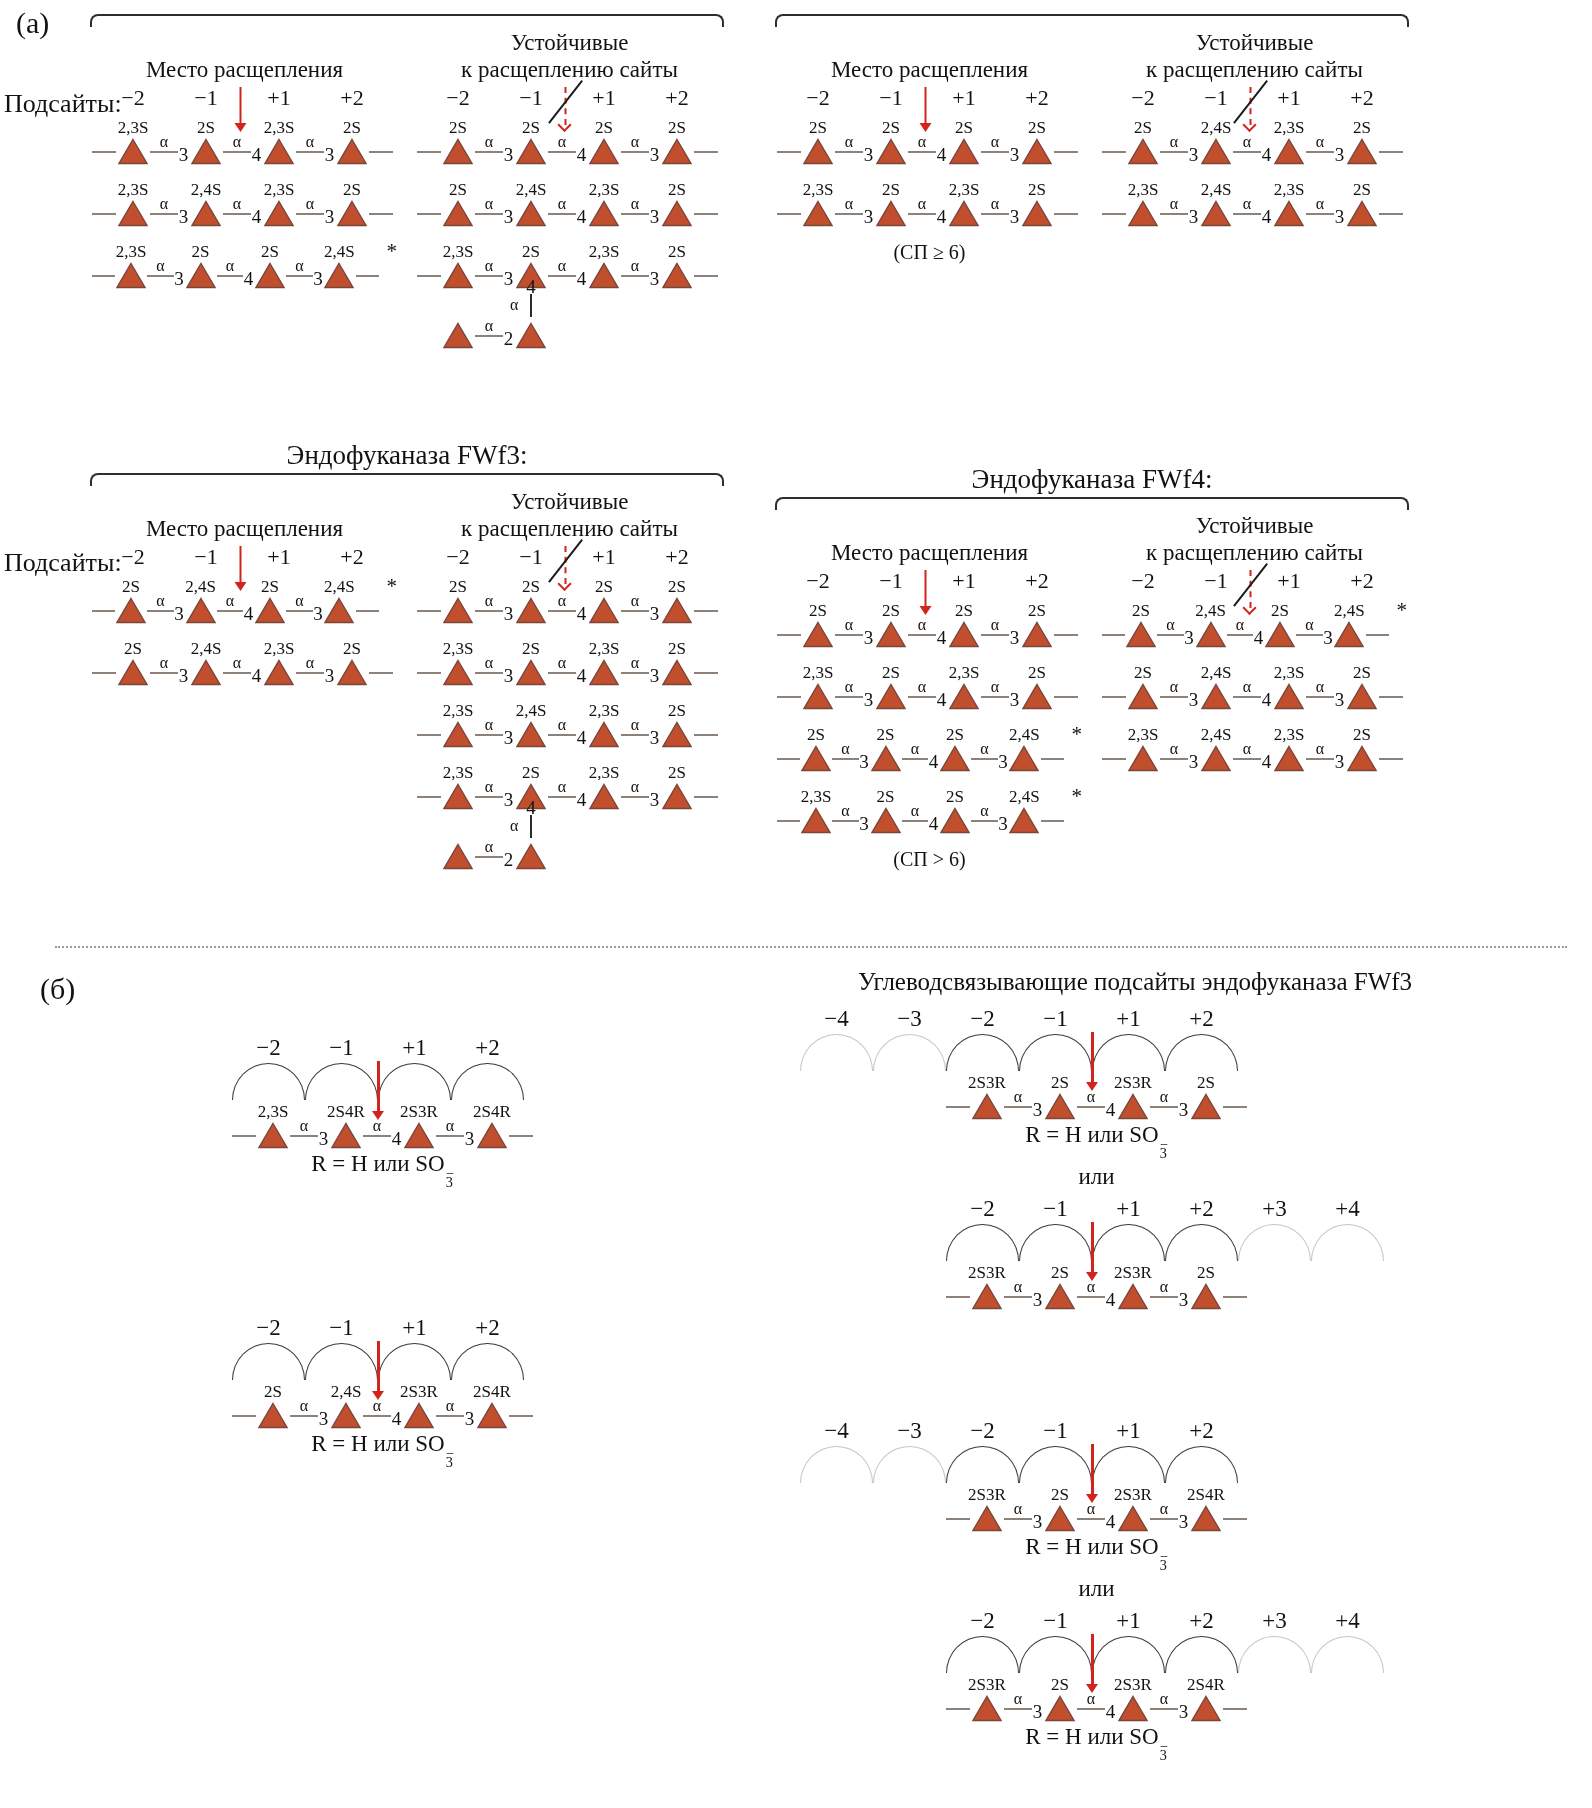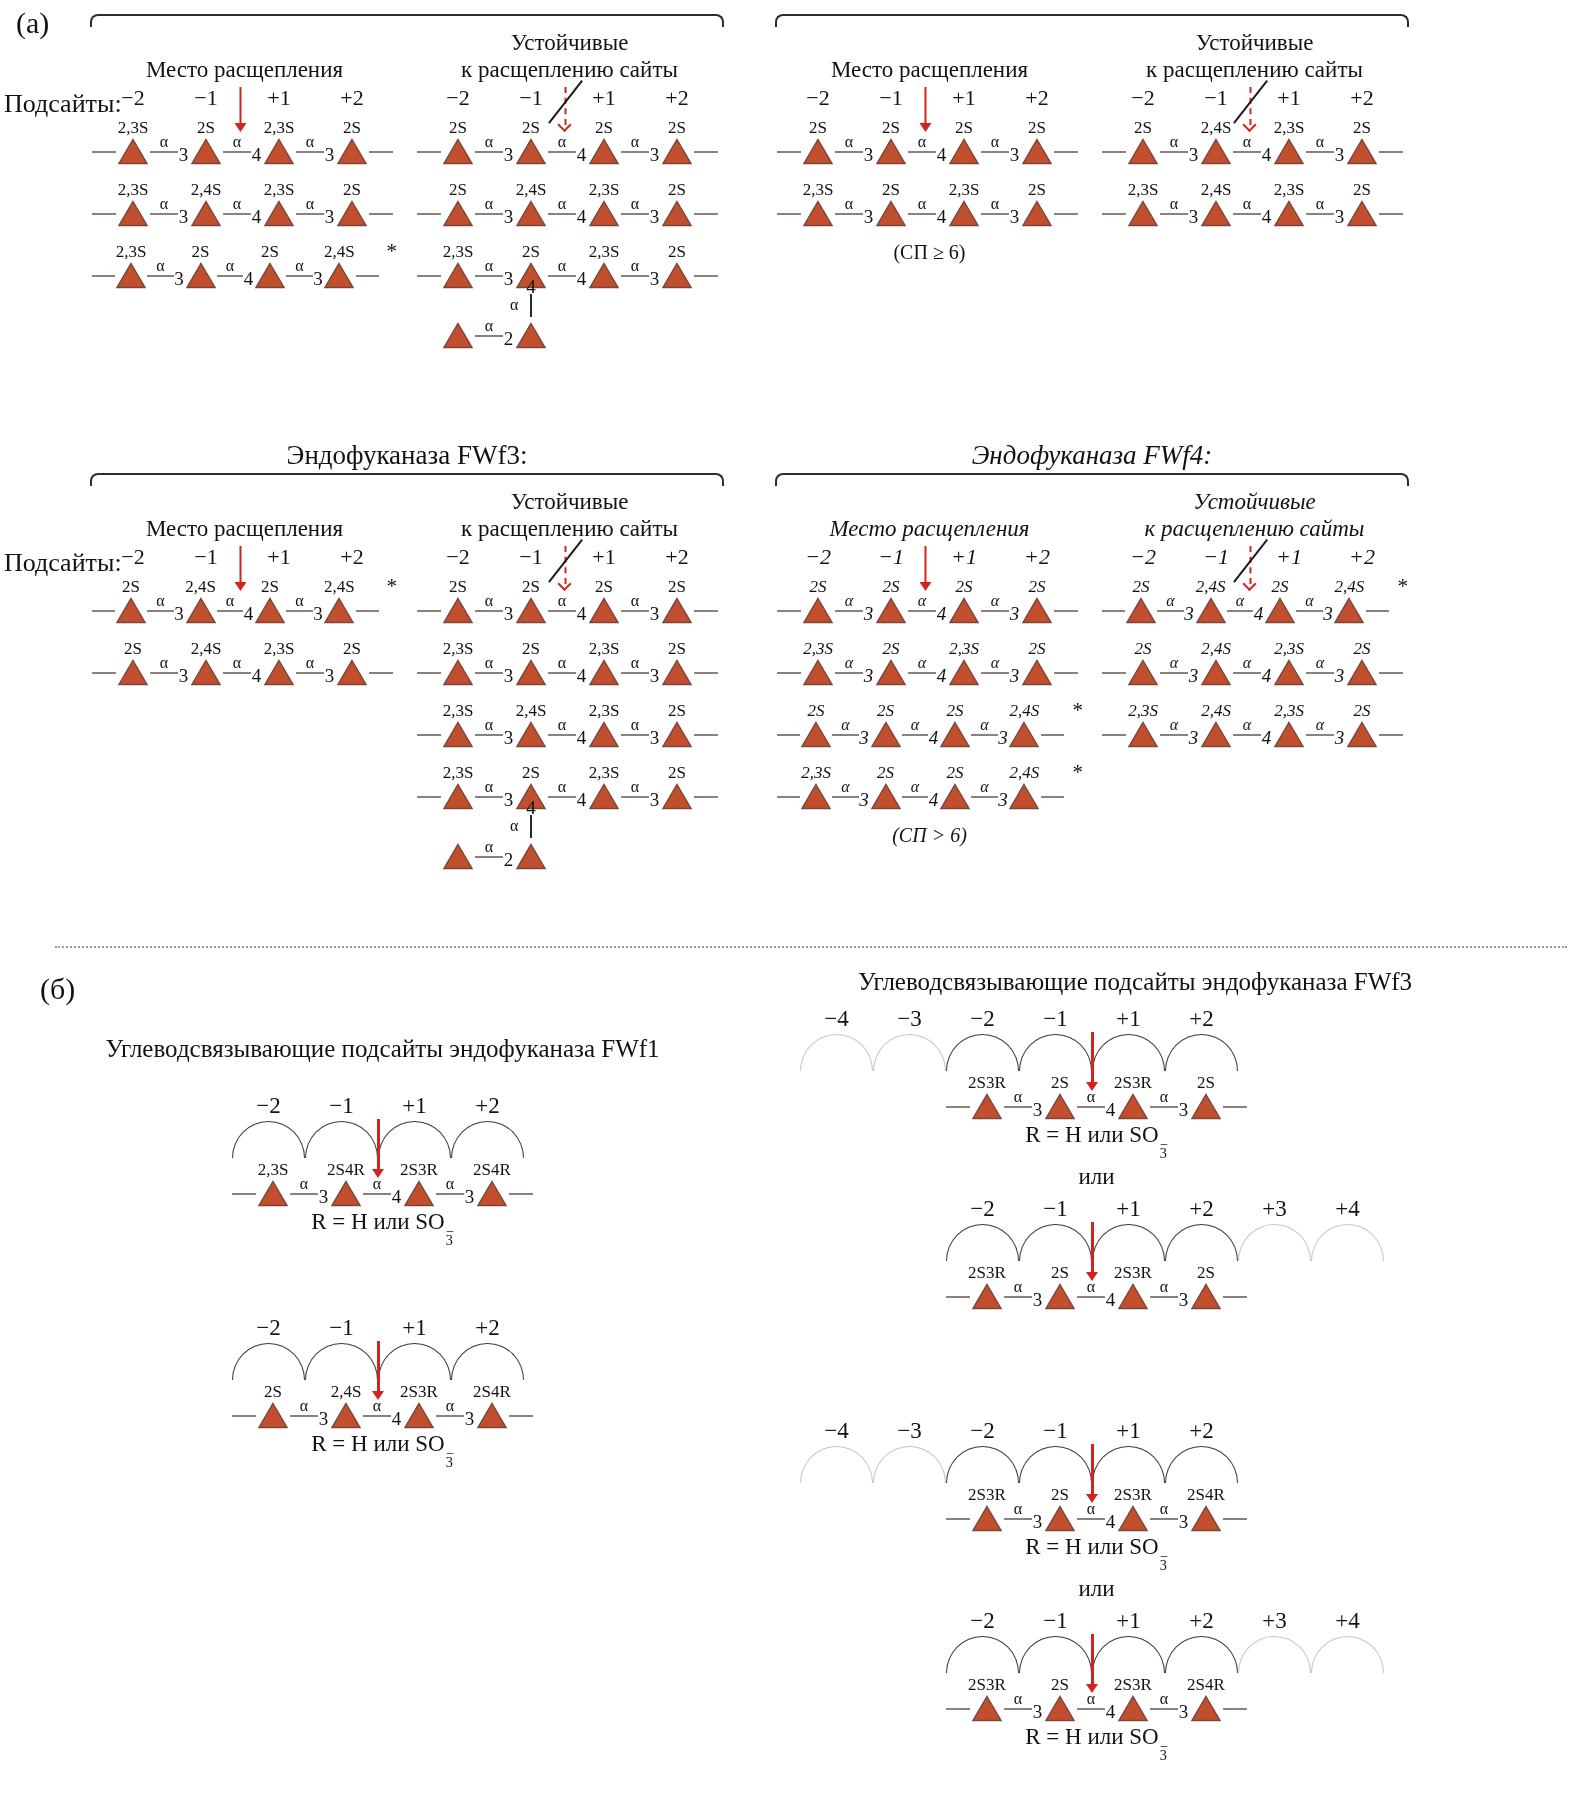--- a/index.html
+++ b/index.html
@@ -946,21 +946,21 @@
                       <polygon points="15,1.5 29,25.5 1,25.5" fill="#c14f2e" stroke="#7a453a" stroke-width="1.4"></polygon>
                     </svg>
                   </div>
                 </div>
               </div>
             </div>
           </div>
         </div>
       </div>
     </div>
-    <div class="panel" style="left: 775px; top: 440px; font-style: italic;">
+    <div class="panel" style="left: 775px; top: 464px;">
       <div class="panel-title">Эндофуканаза FWf4:</div>
       <div class="bracket"></div>
       <div class="cols">
         <div class="col">
           <div class="col-header">
             <div class="hline">Место расщепления</div>
           </div>
           <div class="subsites-row">
             <div class="s-spacer"></div>
             <div class="s-cell">−2</div>
@@ -1299,21 +1299,20 @@
                 <div class="cdash"></div>
               </div>
             </div>
           </div>
         </div>
       </div>
     </div>
     <div class="divider"></div>
     <div class="section-label" style="left: 40px; top: 972px;">(б)</div>
     <div class="bdiag leftcol" style="left: 95px; top: 1035px; width: 575px;">
-      <div class="b-title">Углеводсвязывающие подсайты эндофуканаза FWf1</div>
       <div class="variant centered">
         <div class="numbers-row">
           <div class="n-cell">−2</div>
           <div class="n-cell">−1</div>
           <div class="n-cell">+1</div>
           <div class="n-cell">+2</div>
         </div>
         <div class="arcs-row">
           <div class="arc"></div>
           <div class="arc"></div>

